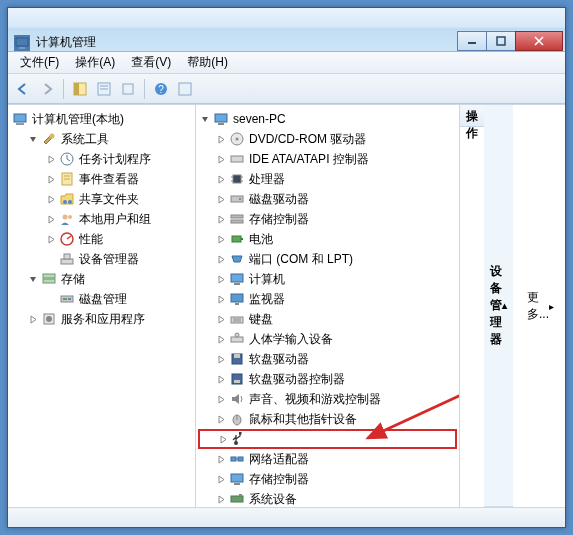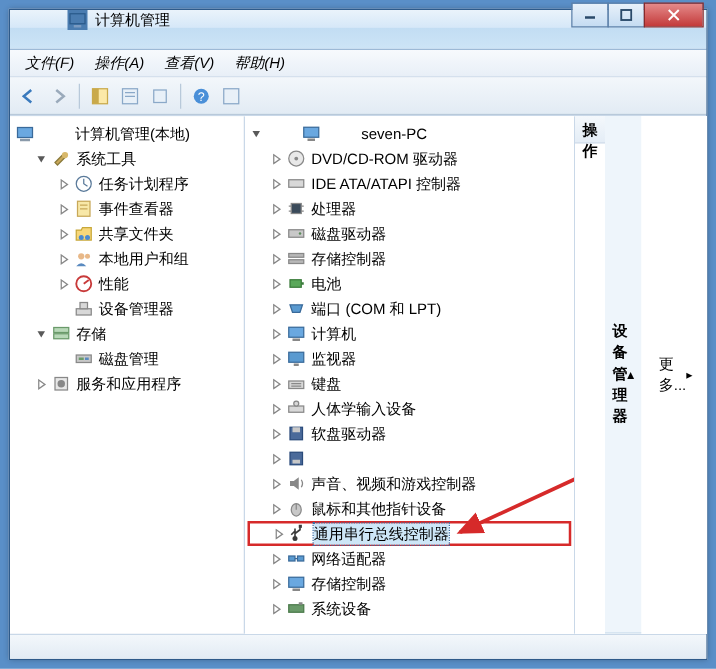--- a/index.html
+++ b/index.html
@@ -1,36 +1,36 @@
 <!DOCTYPE html>
 <html><head>
 <meta charset="utf-8">
 <style>
 * { margin: 0; padding: 0; box-sizing: border-box; font-family: "Microsoft YaHei", "SimSun", sans-serif; -webkit-user-select: none; user-select: none; }
 body { background: #5a8fc8; width: 573px; height: 535px; overflow: hidden; padding: 7px; }
 .window { width: 559px; height: 521px; background: #fff; border: 1px solid #2e5a8a; box-shadow: 0 0 5px rgba(0,0,0,0.3); display: flex; flex-direction: column; }
-.titlebar { height: 32px; background: linear-gradient(to bottom, #eaf3fb 0%, #d6e8f8 45%, #c2ddf3 46%, #cde4f6 100%); display: flex; align-items: flex-start; border-bottom: 1px solid #9db9d6; padding-left: 40px; }
+.titlebar { height: 44px; background: linear-gradient(to bottom, #eaf3fb 0%, #d6e8f8 45%, #c2ddf3 46%, #cde4f6 100%); display: flex; align-items: flex-end; border-bottom: 1px solid #9db9d6; }
 .titlebar-icon { width: 16px; height: 16px; margin: 0 6px; background: #4a7cb0; }
 .titlebar-text { font-size: 12px; color: #000; flex: 1; }
 .win-buttons { display: flex; height: 20px; margin-right: 2px; margin-top: -6px; }
 .win-btn { width: 30px; height: 20px; display: flex; align-items: center; justify-content: center; font-size: 10px; border: 1px solid #5a7fa8; margin-left: -1px; }
 .win-min, .win-max { background: linear-gradient(#e8f1fa,#c5dcf2); color: #2a4a6a; }
 .win-close { width: 48px; background: linear-gradient(#e58a8a,#c33a3a); color: #fff; border-color: #8a2a2a; }
 .menubar { height: 22px; background: linear-gradient(#f7fafd,#e8eff7); border-bottom: 1px solid #c9d8e8; display: flex; align-items: center; padding-left: 4px; font-size: 12px; }
-.menu-item { padding: 2px 8px; color: #000; font-style: italic; }
+.menu-item { padding: 2px 8px; color: #000; }
 .toolbar { height: 30px; background: linear-gradient(#f3f7fb,#e2ebf4); border-bottom: 1px solid #b8c9da; display: flex; align-items: center; padding-left: 4px; gap: 2px; }
 .tb-btn { width: 22px; height: 22px; display: flex; align-items: center; justify-content: center; }
 .tb-sep { width: 1px; height: 20px; background: #b8c9da; margin: 0 3px; }
 .content { flex: 1; display: flex; border-top: 1px solid #c9d8e8; overflow: hidden; }
 .pane { background: #fff; overflow: auto; font-size: 12px; }
 .pane-left { width: 188px; border-right: 1px solid #c9d8e8; padding: 4px 2px; }
 .pane-mid { flex: 1; border-right: 1px solid #c9d8e8; padding: 4px 2px; }
 .pane-right { width: 105px; display: flex; flex-direction: row; }
 .tree-row { display: flex; align-items: center; height: 20px; white-space: nowrap; position: relative; }
-.tree-row.l0 { padding-left: 2px; gap: 28px; }
+.tree-row.l0 { padding-left: 2px; }
 .tree-row.l1 { padding-left: 18px; }
 .tree-row.l2 { padding-left: 36px; }
 .expander { width: 11px; height: 11px; margin-right: 2px; display: inline-flex; align-items: center; justify-content: center; }
 .expander svg { display: block; }
 .tree-icon { width: 16px; height: 16px; margin-right: 4px; display: inline-flex; align-items: center; justify-content: center; font-size: 12px; }
 .tree-label { font-size: 12px; color: #000; }
 .selected { background: #cde6f7; outline: 1px dotted #3a6ea5; }
 .highlight-box { border: 2px solid #d62a2a; }
 .right-header { height: 22px; background: linear-gradient(#f4f8fc,#e4edf6); border-bottom: 1px solid #c9d8e8; font-size: 12px; padding: 3px 6px; font-weight: bold; }
 .right-section { background: #eef5fb; border-bottom: 1px solid #d0dfee; padding: 4px 6px; font-size: 12px; font-weight: bold; display: flex; justify-content: space-between; align-items: center; }
@@ -460,20 +460,21 @@
             <svg width="9" height="9">
               <path d="M2 1 L7 4.5 L2 8 Z" fill="#fff" stroke="#888"></path>
             </svg>
           </span>
           <span class="tree-icon">
             <svg width="16" height="16">
               <rect x="3" y="3" width="10" height="10" fill="#4a6a9a" stroke="#2a4a7a"></rect>
               <rect x="5" y="9" width="6" height="3" fill="#c8c8c8"></rect>
             </svg>
           </span>
+          <span class="tree-label">软盘驱动器控制器</span>
         </div>
       <div class="tree-row l1">
           <span class="expander">
             <svg width="9" height="9">
               <path d="M2 1 L7 4.5 L2 8 Z" fill="#fff" stroke="#888"></path>
             </svg>
           </span>
           <span class="tree-icon">
             <svg width="16" height="16">
               <path d="M3 6 L6 6 L10 3 L10 13 L6 10 L3 10 Z" fill="#888"></path>
@@ -502,21 +503,20 @@
               <path d="M2 1 L7 4.5 L2 8 Z" fill="#fff" stroke="#888"></path>
             </svg>
           </span>
         <span class="tree-icon">
             <svg width="16" height="16">
               <circle cx="5" cy="12" r="2" fill="#3a3a3a"></circle>
               <path d="M5 12 L5 4 M5 8 L9 5 L9 3 M5 6 L2 9" stroke="#3a3a3a" fill="none" stroke-width="1.3"></path>
               <rect x="8" y="1" width="2.5" height="2.5" fill="#3a3a3a"></rect>
             </svg>
           </span>
-        <span class="tree-label selected">通用串行总线控制器</span>
       </div>
       <div class="tree-row l1">
           <span class="expander">
             <svg width="9" height="9">
               <path d="M2 1 L7 4.5 L2 8 Z" fill="#fff" stroke="#888"></path>
             </svg>
           </span>
           <span class="tree-icon">
             <svg width="16" height="16">
               <rect x="2" y="6" width="5" height="4" fill="#5a9ad0" stroke="#3a6a9a"></rect>

